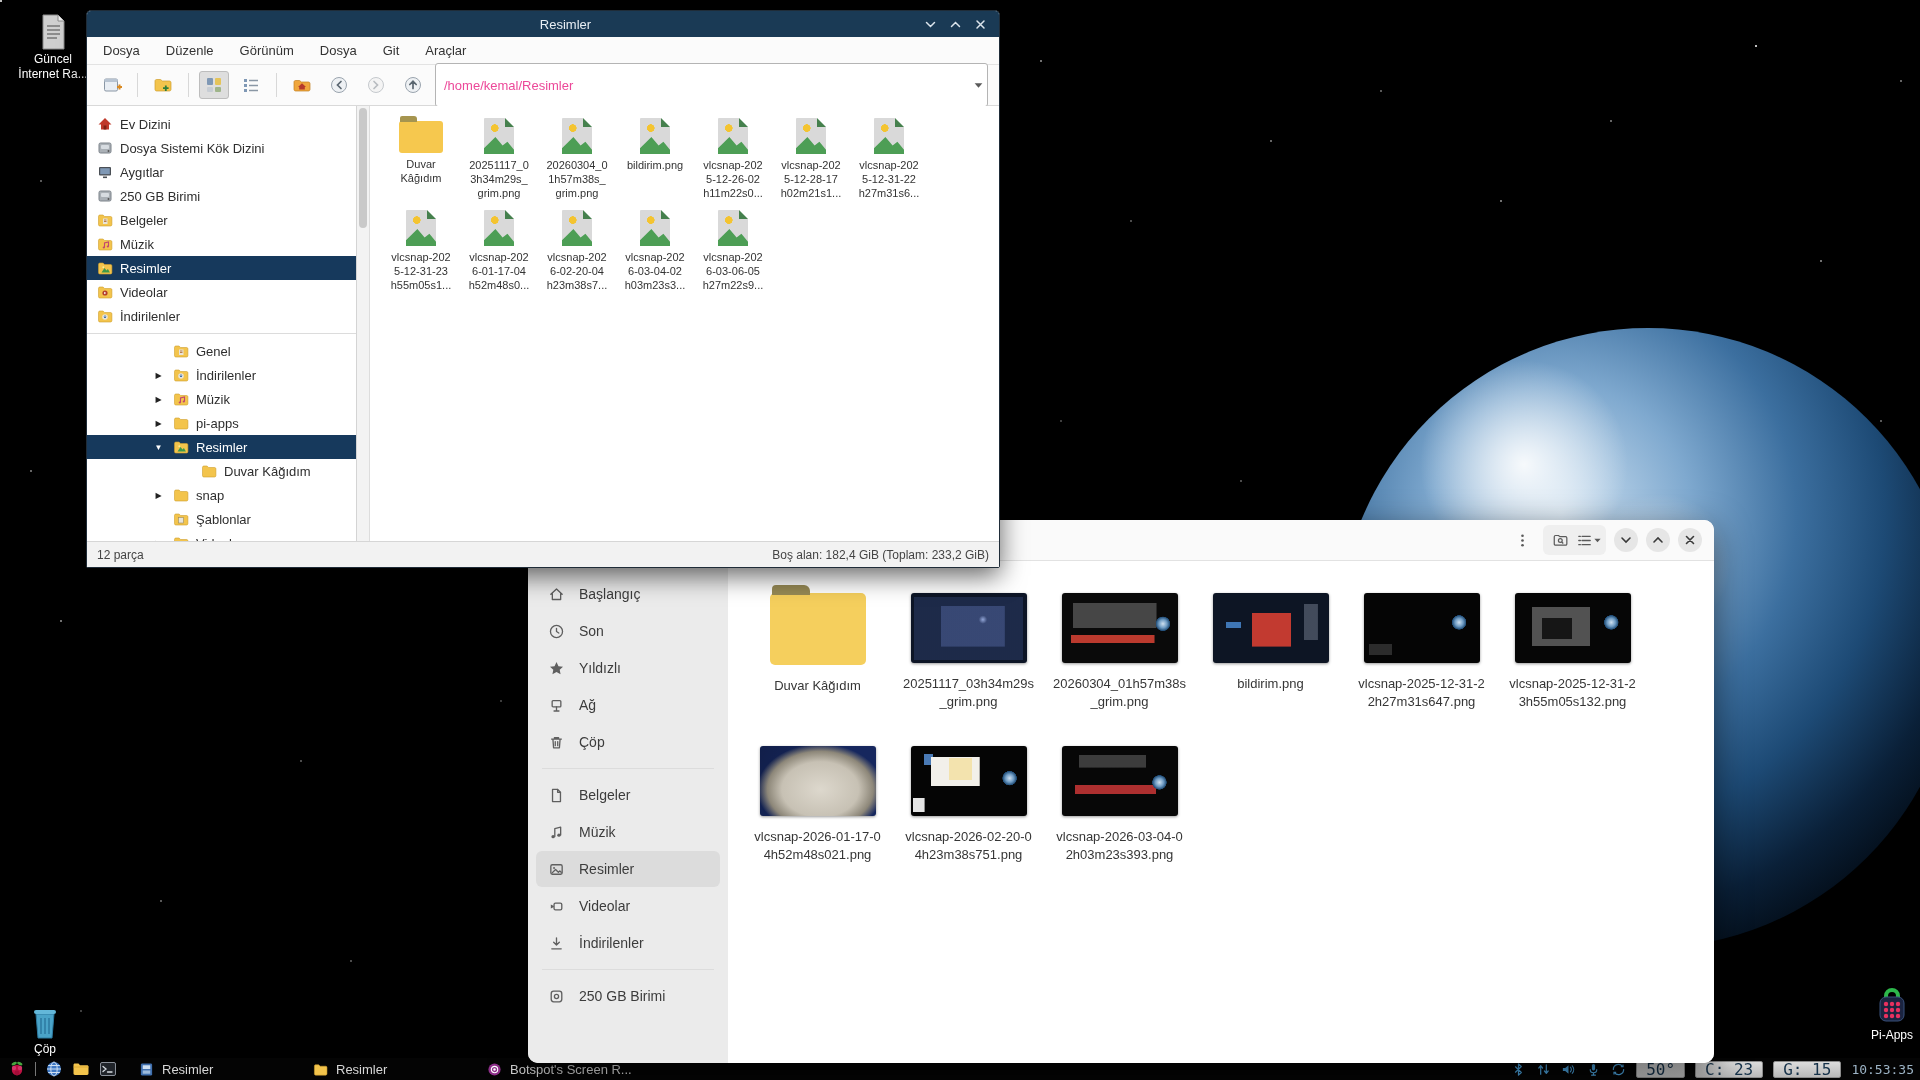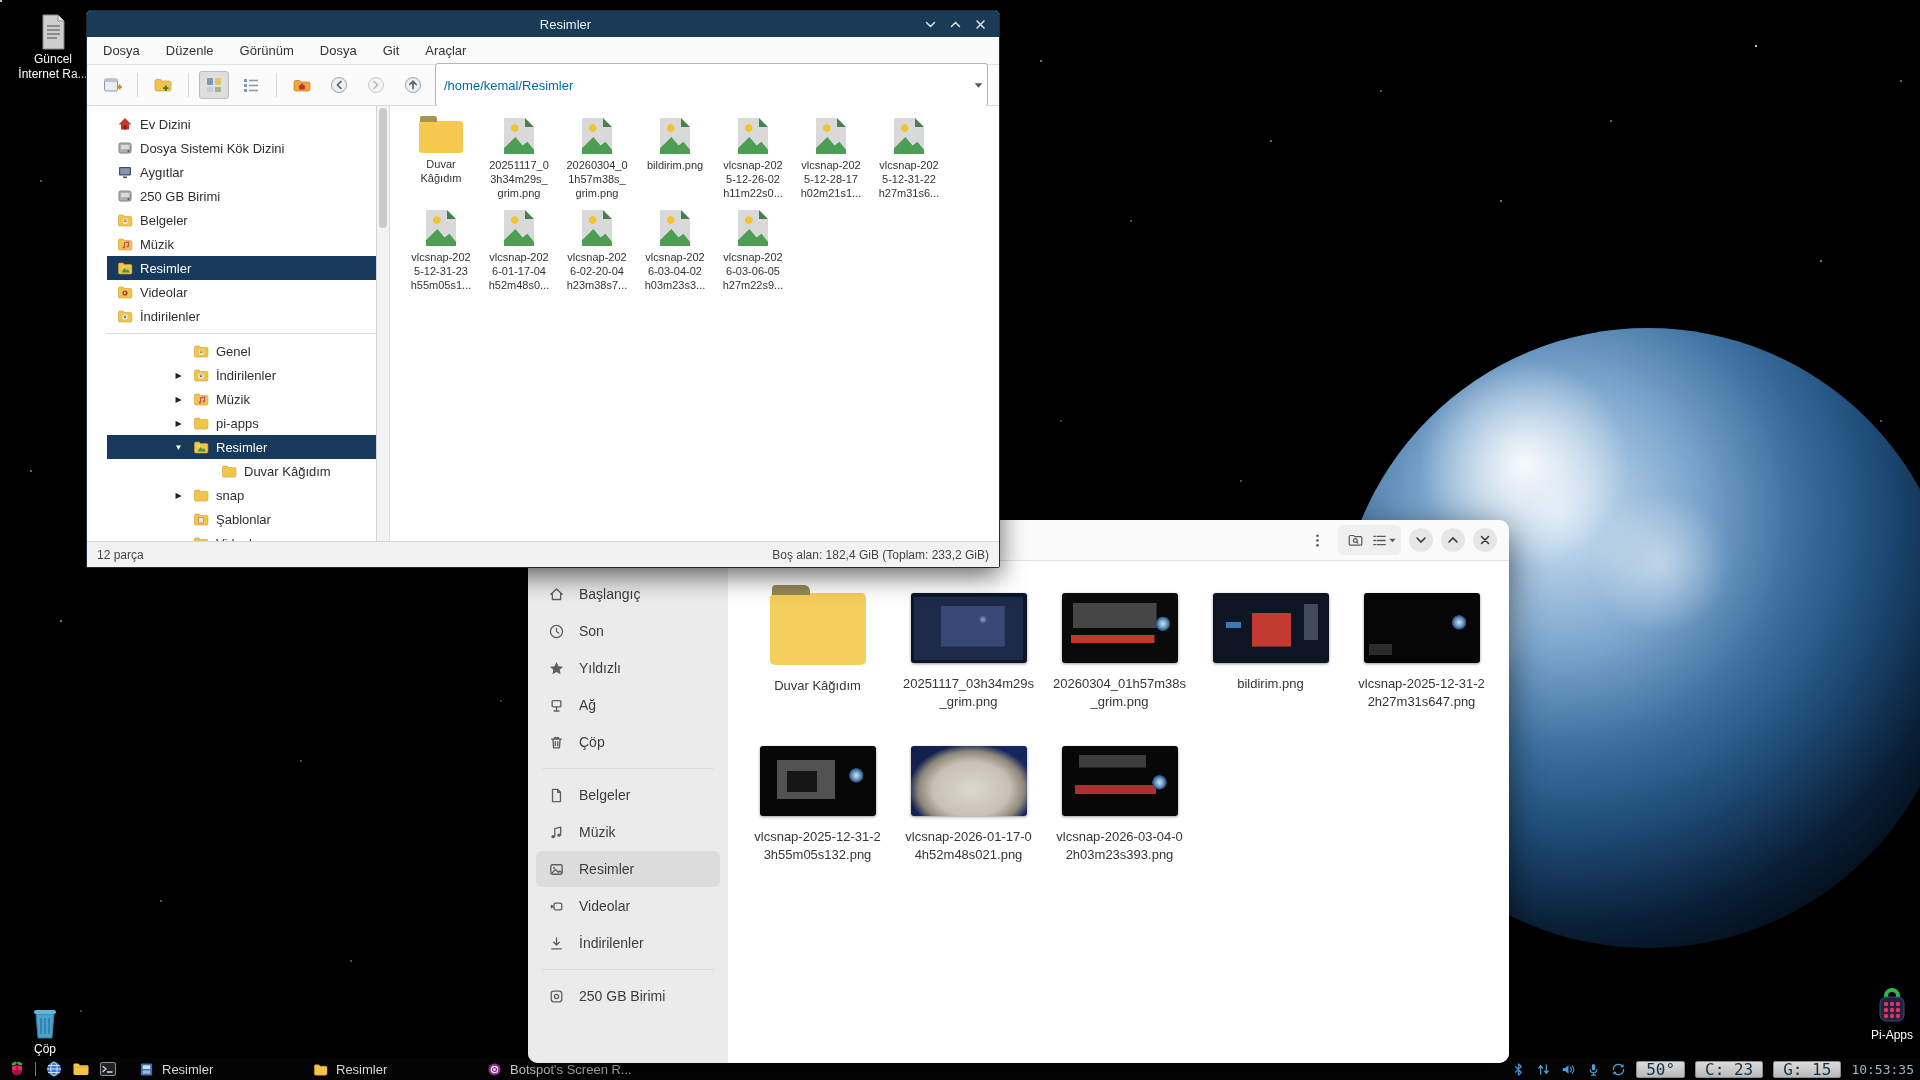--- a/index.html
+++ b/index.html
@@ -46,21 +46,21 @@
   .tb-task{display:flex;align-items:center;gap:8px;padding:1px 6px;min-width:120px;cursor:default;}
   .tb-task .ic{width:15px;height:15px;}
   #tb-tray{margin-left:auto;display:flex;align-items:center;gap:10px;padding-right:6px;}
   #tb-tray .ic{width:15px;height:15px;}
   .tb-widget{background:linear-gradient(#dcdcdc,#b9b9b9);border:1px solid #8c8c8c;border-radius:2px;
     color:#16324a;font-family:"DejaVu Sans Mono",monospace;font-size:16px;padding:0 9px;height:15px;
     display:flex;align-items:center;}
   #tb-clock{color:#9db4c6;font-family:"DejaVu Sans Mono",monospace;font-size:13px;}
 
   
-  #w2{position:absolute;left:528px;top:520px;width:981px;height:543px;z-index:3;border-radius:10px;
+  #w2{position:absolute;left:528px;top:520px;width:1186px;height:543px;z-index:3;border-radius:10px;
     background:#fff;box-shadow:0 10px 34px rgba(0,0,0,.55);overflow:hidden;}
   #w2-header{height:40px;background:#fafafa;border-bottom:1px solid #e2e2e2;display:flex;align-items:center;justify-content:flex-end;gap:8px;padding-right:12px;}
   .w2-hbtn{width:26px;height:26px;display:flex;align-items:center;justify-content:center;border-radius:6px;}
   .w2-hbtn .ic{width:17px;height:17px;}
   .w2-viewgroup{display:flex;align-items:center;background:#efefef;border-radius:6px;padding:2px 4px;gap:3px;}
   .w2-circ{width:24px;height:24px;border-radius:50%;background:#e6e6e6;display:flex;align-items:center;justify-content:center;}
   .w2-circ .ic{width:12px;height:12px;}
   #w2-body{display:flex;height:502px;}
   #w2-sidebar{width:200px;background:#ebebeb;padding-top:14px;box-sizing:border-box;flex:none;}
   .w2-row{display:flex;align-items:center;gap:14px;height:36px;margin:1px 8px;padding-left:12px;
@@ -132,25 +132,25 @@
   #w1-controls{display:flex;align-items:center;gap:12px;padding-right:12px;}
   #w1-controls .ic{width:13px;height:13px;}
   #w1-menubar{height:27px;background:#fbfbfb;border-bottom:1px solid #e3e3e3;display:flex;align-items:center;gap:26px;padding-left:16px;font-size:13px;color:#333;flex:none;}
   .w1-menuitem{cursor:default;}
   #w1-toolbar{height:40px;background:#fbfbfb;border-bottom:1px solid #d9d9d9;display:flex;align-items:center;gap:7px;padding:0 10px;flex:none;}
   .tbtn{width:30px;height:28px;display:flex;align-items:center;justify-content:center;border-radius:3px;flex:none;}
   .tbtn .ic{width:20px;height:20px;}
   .tbtn.pressed{background:#dedede;border:1px solid #bdbdbd;box-sizing:border-box;}
   .t-sep{width:1px;height:24px;background:#d8d8d8;margin:0 3px;flex:none;}
   #w1-path{flex:1;height:44px;border:1px solid #b4b4b4;border-radius:3px;background:#fff;
-    font-size:13px;color:#0369a1;padding:0 8px;font-family:inherit;box-sizing:border-box;}
+    font-size:13px;color:#ec4899;padding:0 8px;font-family:inherit;box-sizing:border-box;}
   .path-chev{width:22px;height:28px;display:flex;align-items:center;justify-content:center;margin-left:-28px;flex:none;}
   .path-chev .ic{width:11px;height:11px;}
   #w1-body{flex:1;display:flex;min-height:0;}
-  #w1-sidebar{width:270px;background:#fff;border-right:1px solid #d4d4d4;overflow:hidden;flex:none;font-size:13px;color:#2e2e2e;padding-top:6px;box-sizing:border-box;margin-left:20px;}
+  #w1-sidebar{width:270px;background:#fff;border-right:1px solid #d4d4d4;overflow:hidden;flex:none;font-size:13px;color:#2e2e2e;padding-top:6px;box-sizing:border-box;}
   .w1-row{display:flex;align-items:center;gap:7px;height:24px;padding-left:10px;cursor:default;white-space:nowrap;}
   .w1-row .ic{width:16px;height:16px;flex:none;}
   .w1-row.sel{background:#16395c;color:#fff;}
   .w1-sidesep{height:1px;background:#dcdcdc;margin:5px 0;}
   .w1-tree-arrow{width:15px;flex:none;display:flex;align-items:center;justify-content:center;font-size:8px;color:#222;}
   .w1-row.sel .w1-tree-arrow{color:#fff;}
   #w1-scroll{width:12px;background:#f3f3f3;border-right:1px solid #ddd;flex:none;position:relative;}
   #w1-scroll::after{content:"";position:absolute;left:2px;right:2px;top:2px;height:120px;background:#c9c9c9;border-radius:4px;}
   #w1-files{flex:1;background:#fff;padding:10px 0 0 12px;display:flex;flex-wrap:wrap;align-content:flex-start;overflow:hidden;}
   .w1-item{width:78px;height:92px;display:flex;flex-direction:column;align-items:center;cursor:default;}
@@ -416,20 +416,27 @@
               <div>3h55m05s132.png</div>
             </div>
           </div>
           <div class="w2-item" title="vlcsnap-2026-01-17-04h52m48s021.png">
             <div class="thumb th-book"></div>
             <div class="w2-label">
               <div>vlcsnap-2026-01-17-0</div>
               <div>4h52m48s021.png</div>
             </div>
           </div>
+          <div class="w2-item" title="vlcsnap-2026-02-20-04h23m38s751.png">
+            <div class="thumb th-vlc5"></div>
+            <div class="w2-label">
+              <div>vlcsnap-2026-02-20-0</div>
+              <div>4h23m38s751.png</div>
+            </div>
+          </div>
           <div class="w2-item" title="vlcsnap-2026-03-04-02h03m23s393.png">
             <div class="thumb th-vlc6"></div>
             <div class="w2-label">
               <div>vlcsnap-2026-03-04-0</div>
               <div>2h03m23s393.png</div>
             </div>
           </div>
         </div>
     </div>
   </div>

